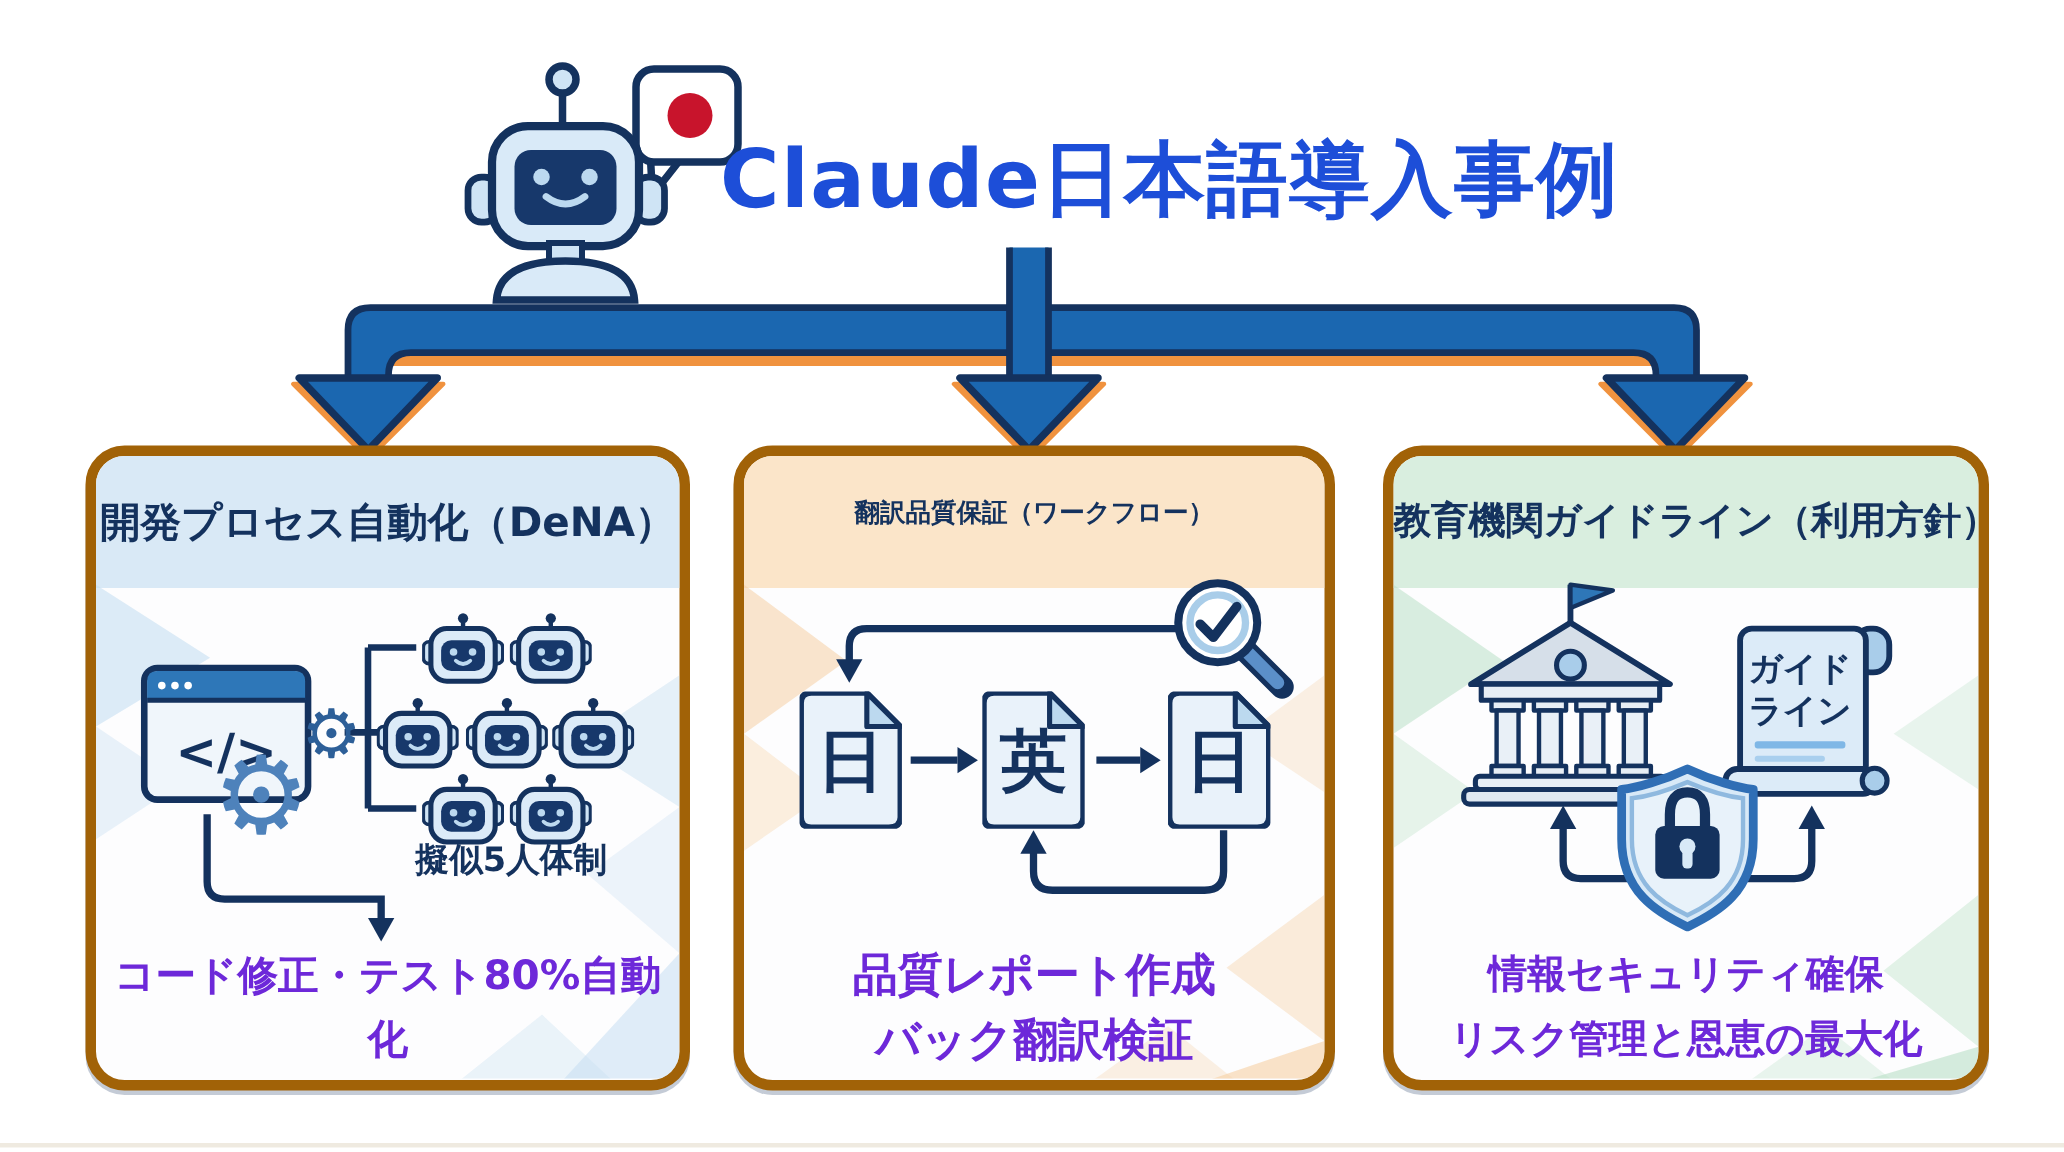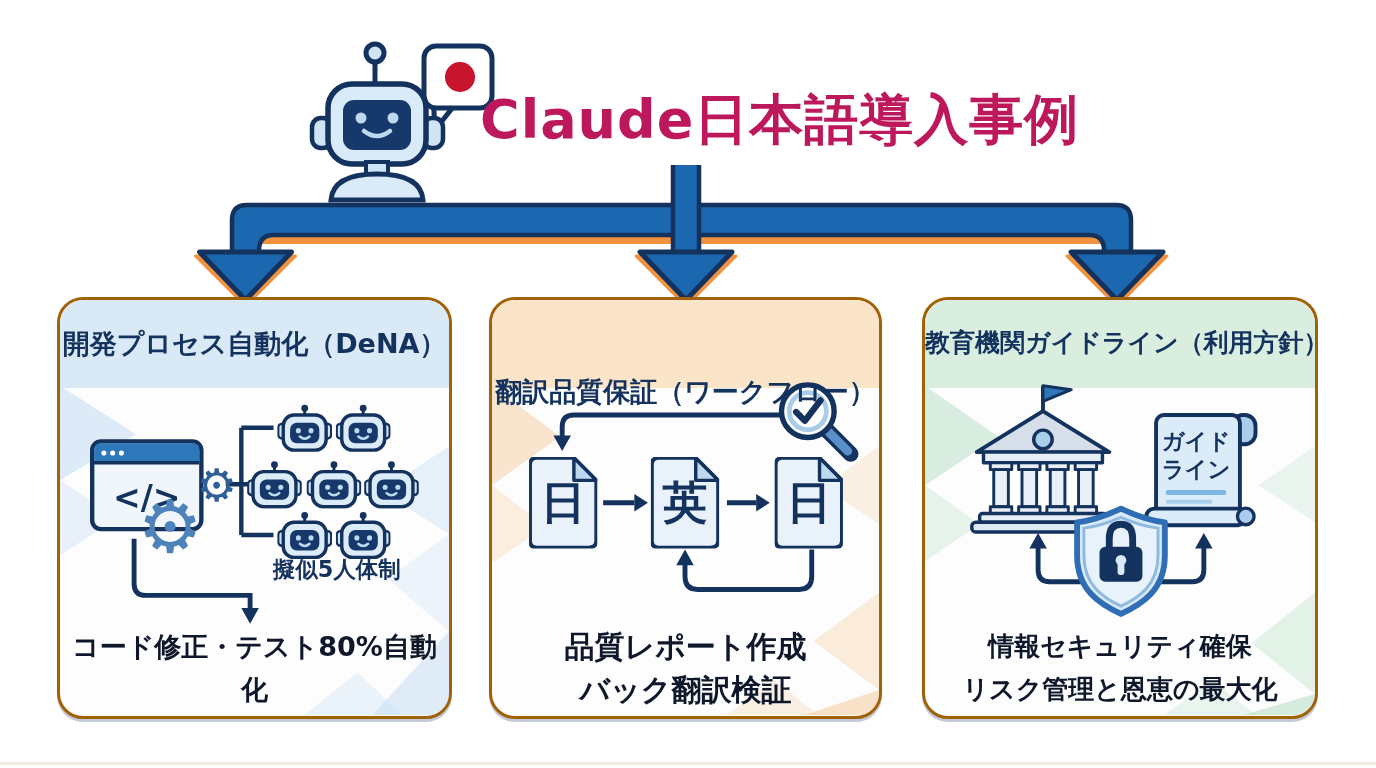--- a/index.html
+++ b/index.html
@@ -1,35 +1,35 @@
 <!DOCTYPE html>
 <html><head>
 <meta charset="utf-8">
 <style>
   html,body{margin:0;padding:0;background:#ffffff;}
   .stage{position:relative;width:1376px;height:768px;background:#ffffff;overflow:hidden;
          font-family:"DejaVu Sans",sans-serif;}
   .abs{position:absolute;}
-  .title{left:480px;top:84px;font-size:54px;font-weight:800;color:#be185d;letter-spacing:1px;white-space:nowrap;}
+  .title{left:480px;top:84px;font-size:54px;font-weight:800;color:#1d4ed8;letter-spacing:1px;white-space:nowrap;}
   .panel{position:absolute;top:297px;width:389px;height:416px;background:#fdfdfe;
-         border:3px solid #a16207;border-radius:26px;overflow:hidden;
+         border:7px solid #a16207;border-radius:26px;overflow:hidden;
          box-shadow:0 3px 0 rgba(20,48,90,.25);}
   .panel.p1{left:57px;--tint:#d9e9f6;}
   .panel.p2{left:489px;--tint:#fbe5c9;width:387px;}
   .panel.p3{left:922px;--tint:#d9eedf;width:390px;}
   .panel::before{content:"";position:absolute;left:0;right:0;top:0;height:88px;background:var(--tint);z-index:1;}
   .deco{position:absolute;inset:0;z-index:1;}
   .content{position:absolute;inset:0;z-index:2;}
   .panel-header{position:relative;z-index:3;padding-top:26px;text-align:center;
                 font-weight:800;color:#14325e;white-space:nowrap;}
   .p1 .panel-header{font-size:27px;}
-  .p2 .panel-header{font-size:27px;margin-top:48px;}
+  .p2 .panel-header{font-size:17px;}
   .p3 .panel-header{font-size:25px;}
   .result{position:absolute;left:0;right:0;top:325px;z-index:3;text-align:center;
-          font-weight:800;color:#0f172a;}
+          font-weight:800;color:#6d28d9;}
   .result div{line-height:43px;}
   .p1 .result{font-size:27px;}
   .p2 .result{font-size:30px;}
   .p3 .result{font-size:26px;}
   .bottom-line{left:0;top:762px;width:1376px;height:3px;background:#e7dfcf;opacity:.65;}
   svg text{font-family:"DejaVu Sans",sans-serif;}
 </style>
 </head>
 <body>
 

